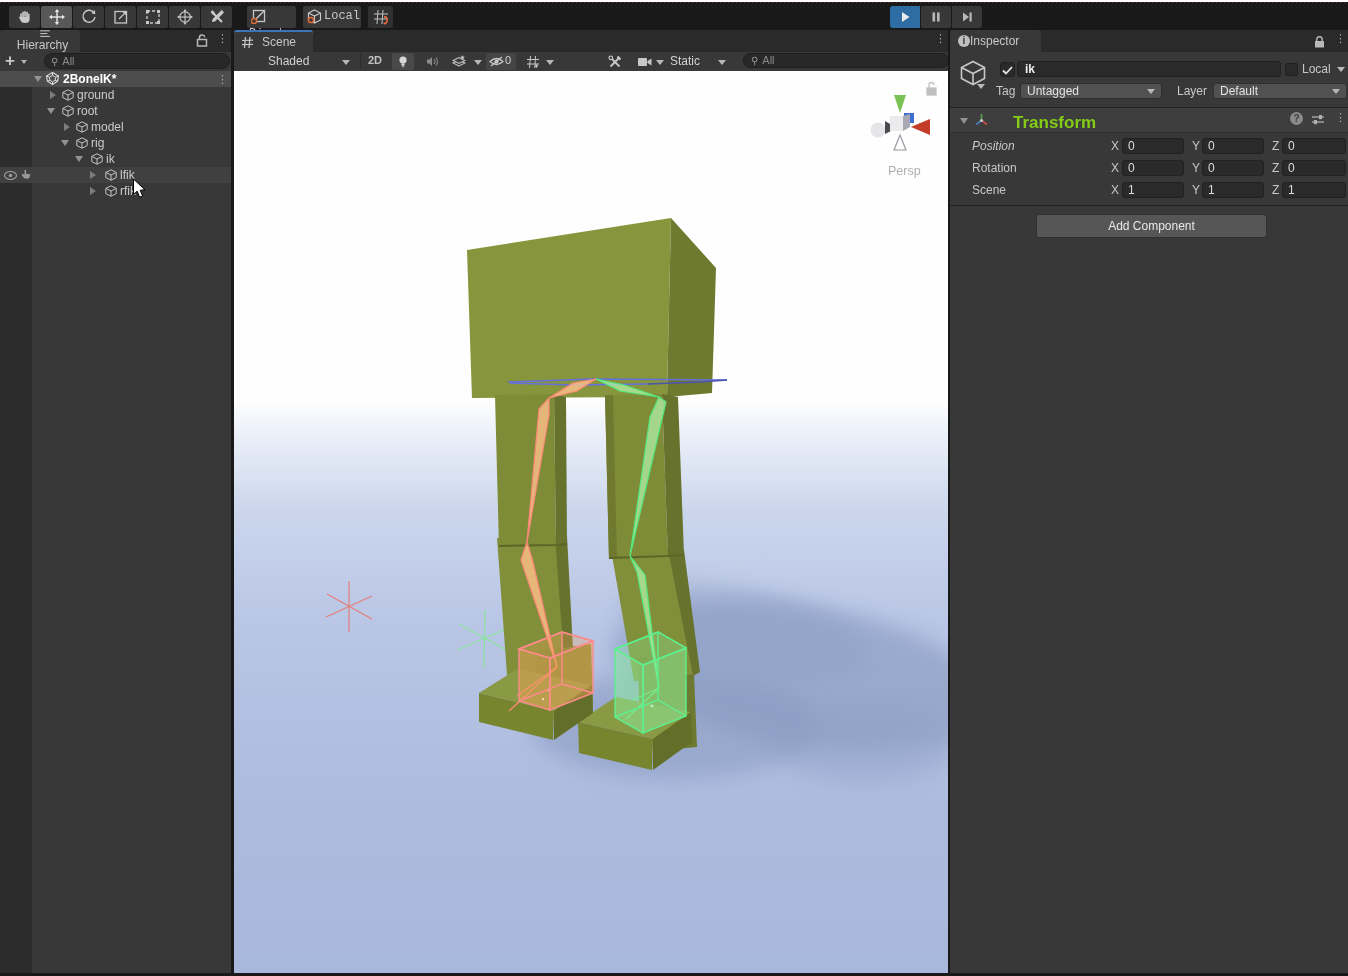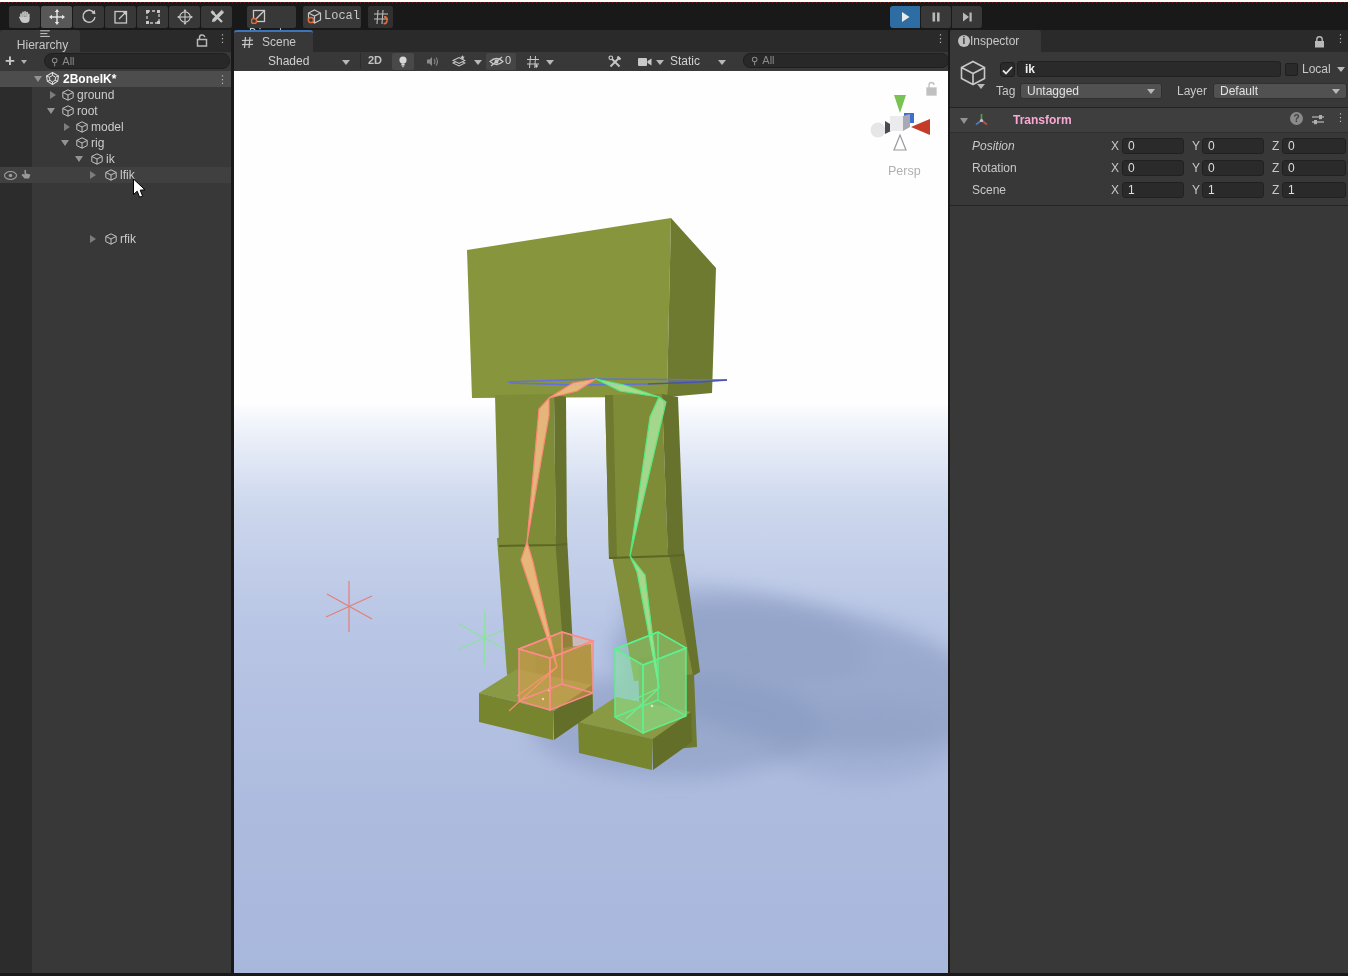--- a/index.html
+++ b/index.html
@@ -262,21 +262,21 @@
     <svg class="abs" style="left:20px;top:2px;" width="12" height="12" viewBox="0 0 12 12">
         <path d="M4.5 1 V6 L3 4.8 L1.5 6 L4.5 9.5 H9 L10.5 5.5 L6 4.5 V1 Z" fill="#9a9a9a"></path>
       </svg>
     <div class="fold closed" style="left:90px;top:4px;"></div>
     <svg class="abs" style="left:105px;top:2px;" width="12" height="12" viewBox="0 0 12 12">
         <path d="M6 .8 L11.2 3.4 V8.6 L6 11.2 L.8 8.6 V3.4 Z M.8 3.4 L6 6 L11.2 3.4 M6 6 V11.2" fill="none" stroke="#c2c2c2" stroke-width="1"></path>
       </svg>
     <span style="position:absolute;left:120px;top:1px;">lfik</span>
   </div>
 
-  <div class="hrow" style="top:183px;margin-top:48px;">
+  <div class="hrow" style="top:183px;">
     <div class="fold closed" style="left:90px;top:4px;"></div>
     <svg class="abs" style="left:105px;top:2px;" width="12" height="12" viewBox="0 0 12 12">
         <path d="M6 .8 L11.2 3.4 V8.6 L6 11.2 L.8 8.6 V3.4 Z M.8 3.4 L6 6 L11.2 3.4 M6 6 V11.2" fill="none" stroke="#c2c2c2" stroke-width="1"></path>
       </svg>
     <span style="position:absolute;left:120px;top:1px;">rfik</span>
   </div>
 
   <svg class="abs" style="left:132px;top:178px;z-index:50;" width="16" height="22" viewBox="0 0 16 22">
       <path d="M1.5 1 L1.5 16.5 L5.2 13.2 L7.6 19.2 L10.6 18 L8.2 12.2 L13 11.8 Z" fill="#fff" stroke="#000" stroke-width="1"></path>
     </svg>
@@ -524,21 +524,21 @@
   <div class="abs" style="left:0;top:56px;width:398px;height:24px;background:#3e3e3e;border-bottom:1px solid #2e2e2e;">
     <div class="fold open" style="left:10px;top:10px;position:absolute;width:0;height:0;border-left:4px solid transparent;border-right:4px solid transparent;border-top:6px solid #939393;"></div>
     <svg class="abs" style="left:24px;top:5px;" width="15" height="15" viewBox="0 0 15 15">
         <g stroke-width="1.6">
           <line x1="7.5" y1="7.5" x2="7.5" y2="1" stroke="#5c9f4f"></line>
           <line x1="7.5" y1="7.5" x2="2" y2="11.5" stroke="#4f79b8"></line>
           <line x1="7.5" y1="7.5" x2="13" y2="11.5" stroke="#c04f45"></line>
         </g>
         <circle cx="7.5" cy="7.5" r="1.6" fill="#c8c8c8"></circle>
       </svg>
-    <span style="position:absolute;left:63px;top:5px;font-size:12px;font-weight:bold;color:#f9a8d4;">Transform</span>
+    <span style="position:absolute;left:63px;top:5px;font-size:17px;font-weight:bold;color:#84cc16;">Transform</span>
     <span style="position:absolute;left:340px;top:4px;width:13px;height:13px;border-radius:50%;background:#8a8a8a;color:#3e3e3e;font-size:10px;font-weight:bold;text-align:center;line-height:13px;">?</span>
     <svg class="abs" style="left:361px;top:5px;" width="14" height="13" viewBox="0 0 14 13">
         <g stroke="#b0b0b0" stroke-width="1.3">
           <line x1="1" y1="4" x2="13" y2="4"></line>
           <line x1="1" y1="9" x2="13" y2="9"></line>
         </g>
         <rect x="8" y="2" width="3" height="4.2" fill="#b0b0b0"></rect>
         <rect x="3" y="7" width="3" height="4.2" fill="#b0b0b0"></rect>
       </svg>
     <span style="position:absolute;left:385px;top:7px;color:#b5b5b5;font-size:11px;line-height:4px;">⋮</span>
@@ -560,20 +560,21 @@
     <div class="field" style="left:332px;top:108px;width:62px;height:14px;line-height:14px;"><span style="margin-left:5px;">0</span></div>
   <span class="ilabel" style="left:22px;top:131px;">Scene</span>
   <span class="ilabel" style="left:161px;top:131px;">X</span>
     <div class="field" style="left:172px;top:130px;width:60px;height:14px;line-height:14px;"><span style="margin-left:5px;">1</span></div>
   <span class="ilabel" style="left:242px;top:131px;">Y</span>
     <div class="field" style="left:252px;top:130px;width:60px;height:14px;line-height:14px;"><span style="margin-left:5px;">1</span></div>
   <span class="ilabel" style="left:322px;top:131px;">Z</span>
     <div class="field" style="left:332px;top:130px;width:62px;height:14px;line-height:14px;"><span style="margin-left:5px;">1</span></div>
   <div class="abs" style="left:0;top:153px;width:398px;height:1px;background:#232323;"></div>
 
+  <div class="abs" style="left:86px;top:162px;width:229px;height:22px;background:#565656;border:1px solid #303030;border-radius:3px;color:#e8e8e8;font-size:12px;text-align:center;line-height:22px;">Add Component</div>
 </div>
 
 <svg class="abs" style="left:1314px;top:36px;" width="11" height="12" viewBox="0 0 11 12">
     <rect x="1" y="5" width="9" height="6.5" fill="#b8b8b8"></rect>
     <path d="M2.8 5 v-1.5 a2.7 2.7 0 0 1 5.4 0 V5" stroke="#b8b8b8" stroke-width="1.4" fill="none"></path>
   </svg>
 <div class="abs" style="left:1335px;top:36px;color:#b5b5b5;font-size:11px;line-height:4px;">⋮</div>
 
 <div class="vsep" style="left:231px;top:30px;width:3px;height:943px;"></div>
 <div class="vsep" style="left:948px;top:30px;width:2px;height:943px;"></div>

